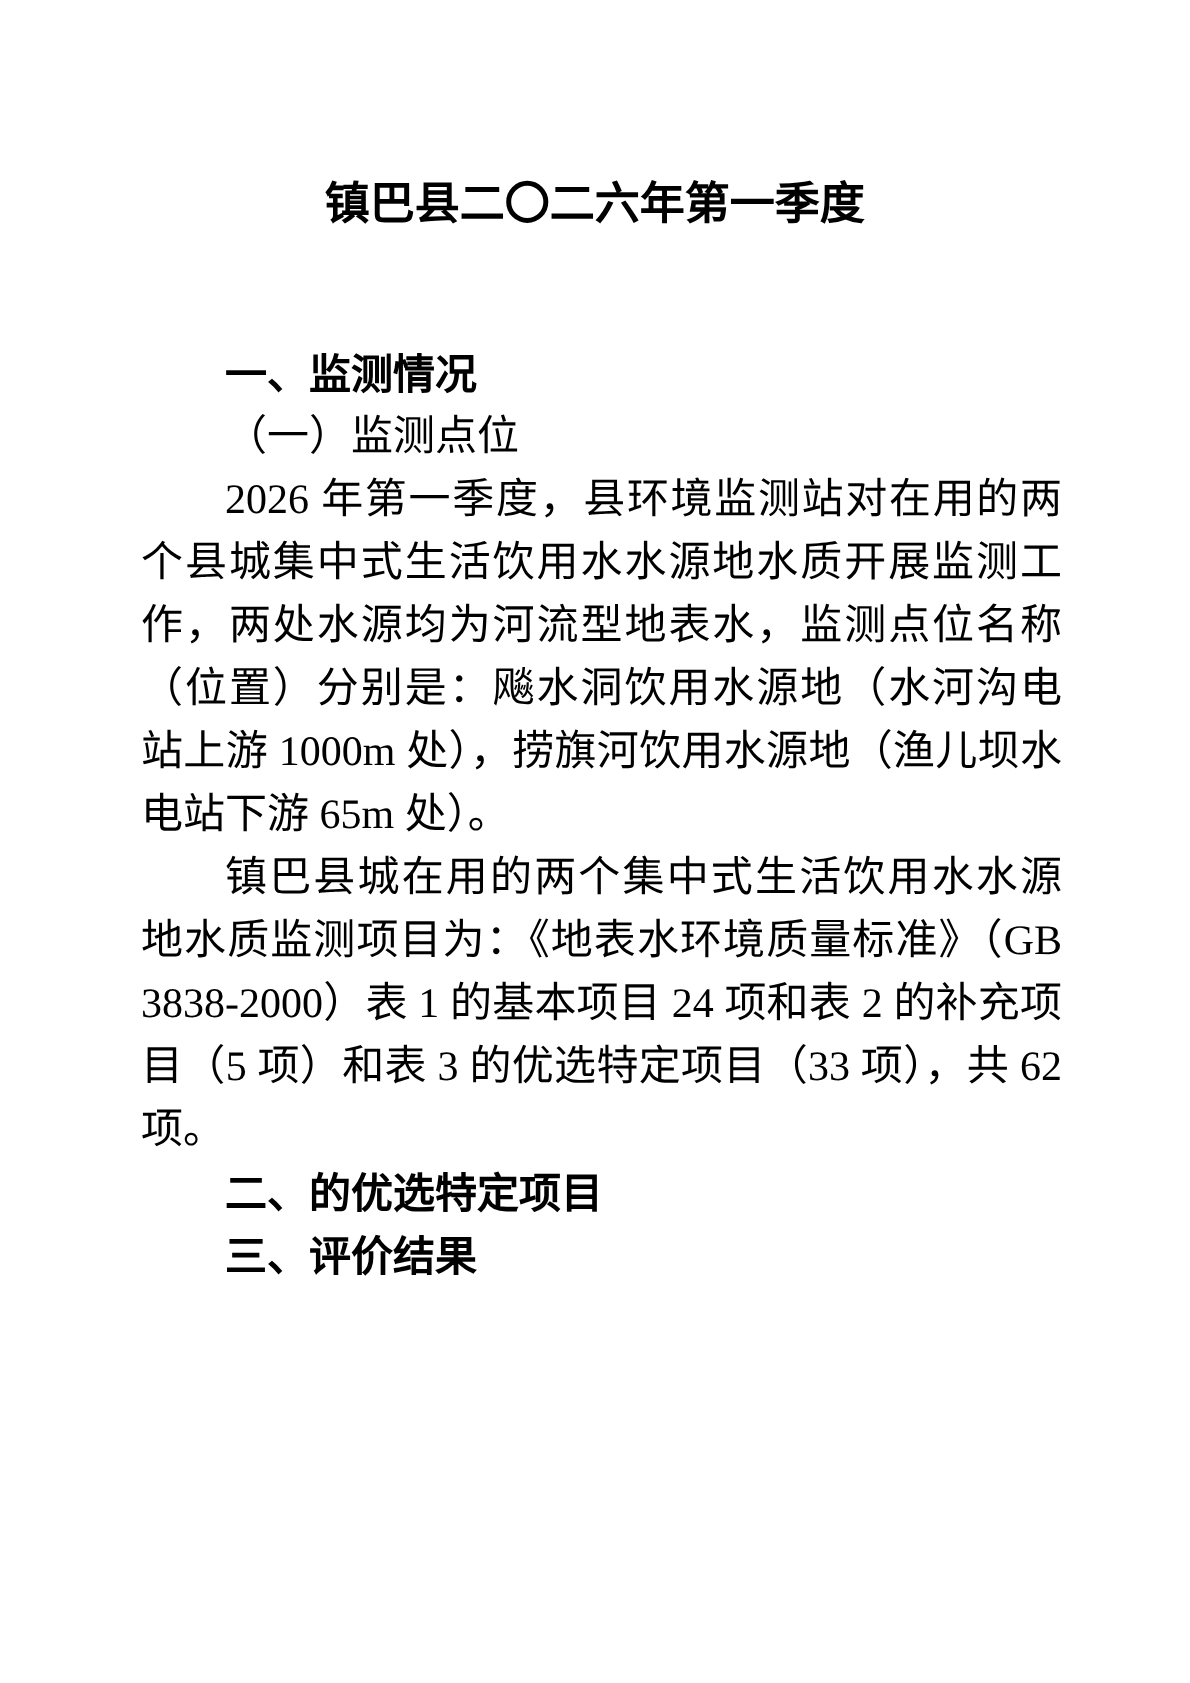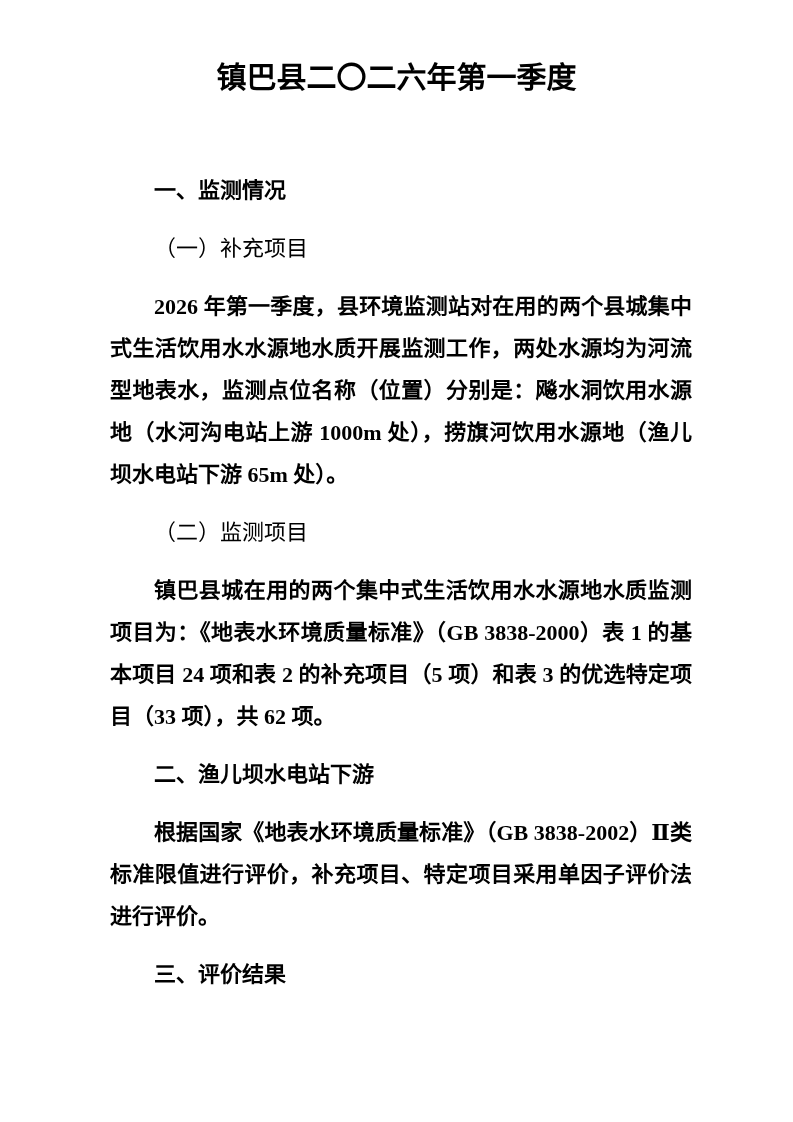--- a/index.html
+++ b/index.html
@@ -11,82 +11,80 @@
   .page {
     position: relative;
     width: 793px;
     height: 1122px;
     margin: 0 auto;
     background: #ffffff;
     color: #000000;
     overflow: hidden;
   }
   .doc-title {
-    padding-top: 55px;
+    padding-top: 114px;
     text-align: center;
     font-family: "Liberation Serif", "DejaVu Serif", serif;
     font-weight: 700;
     font-size: 30px;
     line-height: 46px;
     color: #000000;
   }
   .doc-body {
     margin-top: 69px;
     padding: 0 85px 0 94px;
     font-family: "Liberation Serif", "DejaVu Serif", serif;
     font-size: 22px;
     line-height: 42px;
     color: #000000;
   }
   .doc-body p,
   .doc-body h2,
   .doc-body h3 {
-    margin: 16px;
+    margin: 0;
     padding: 0;
-    font-size: 22px;
+    font-size: 28px;
     line-height: 42px;
   }
   .heading-hei {
     font-family: "Liberation Sans", "DejaVu Sans", sans-serif;
     font-weight: 700;
     text-indent: 2em;
   }
   .heading-kai {
     font-family: "Liberation Serif", "DejaVu Serif", serif;
     font-weight: 400;
     text-indent: 2em;
   }
   .para {
     text-align: justify;
     text-justify: inter-ideograph;
     text-indent: 2em;
-    font-weight: 700;
+    font-weight: 400;
   }
 </style>
 </head>
 <body>
 
 <div class="page">
 
   <div class="doc-title">
     <div>镇巴县二〇二六年第一季度</div>
   </div>
 
   <div class="doc-body">
 
     <h2 class="heading-hei">一、监测情况</h2>
 
-    <h3 class="heading-kai">（一）补充项目</h3>
+    <h3 class="heading-kai">（一）监测点位</h3>
 
     <p class="para">2026 年第一季度，县环境监测站对在用的两个县城集中式生活饮用水水源地水质开展监测工作，两处水源均为河流型地表水，监测点位名称（位置）分别是：飚水洞饮用水源地（水河沟电站上游 1000m 处），捞旗河饮用水源地（渔儿坝水电站下游 65m 处）。</p>
 
-    <h3 class="heading-kai">（二）监测项目</h3>
 
     <p class="para">镇巴县城在用的两个集中式生活饮用水水源地水质监测项目为：《地表水环境质量标准》（GB 3838-2000）表 1 的基本项目 24 项和表 2 的补充项目（5 项）和表 3 的优选特定项目（33 项），共 62 项。</p>
 
-    <h2 class="heading-hei">二、渔儿坝水电站下游</h2>
+    <h2 class="heading-hei">二、的优选特定项目</h2>
 
-    <p class="para">根据国家《地表水环境质量标准》（GB 3838-2002）Ⅱ类标准限值进行评价，补充项目、特定项目采用单因子评价法进行评价。</p>
 
     <h2 class="heading-hei">三、评价结果</h2>
 
   </div>
 </div>
 
 </body></html>

